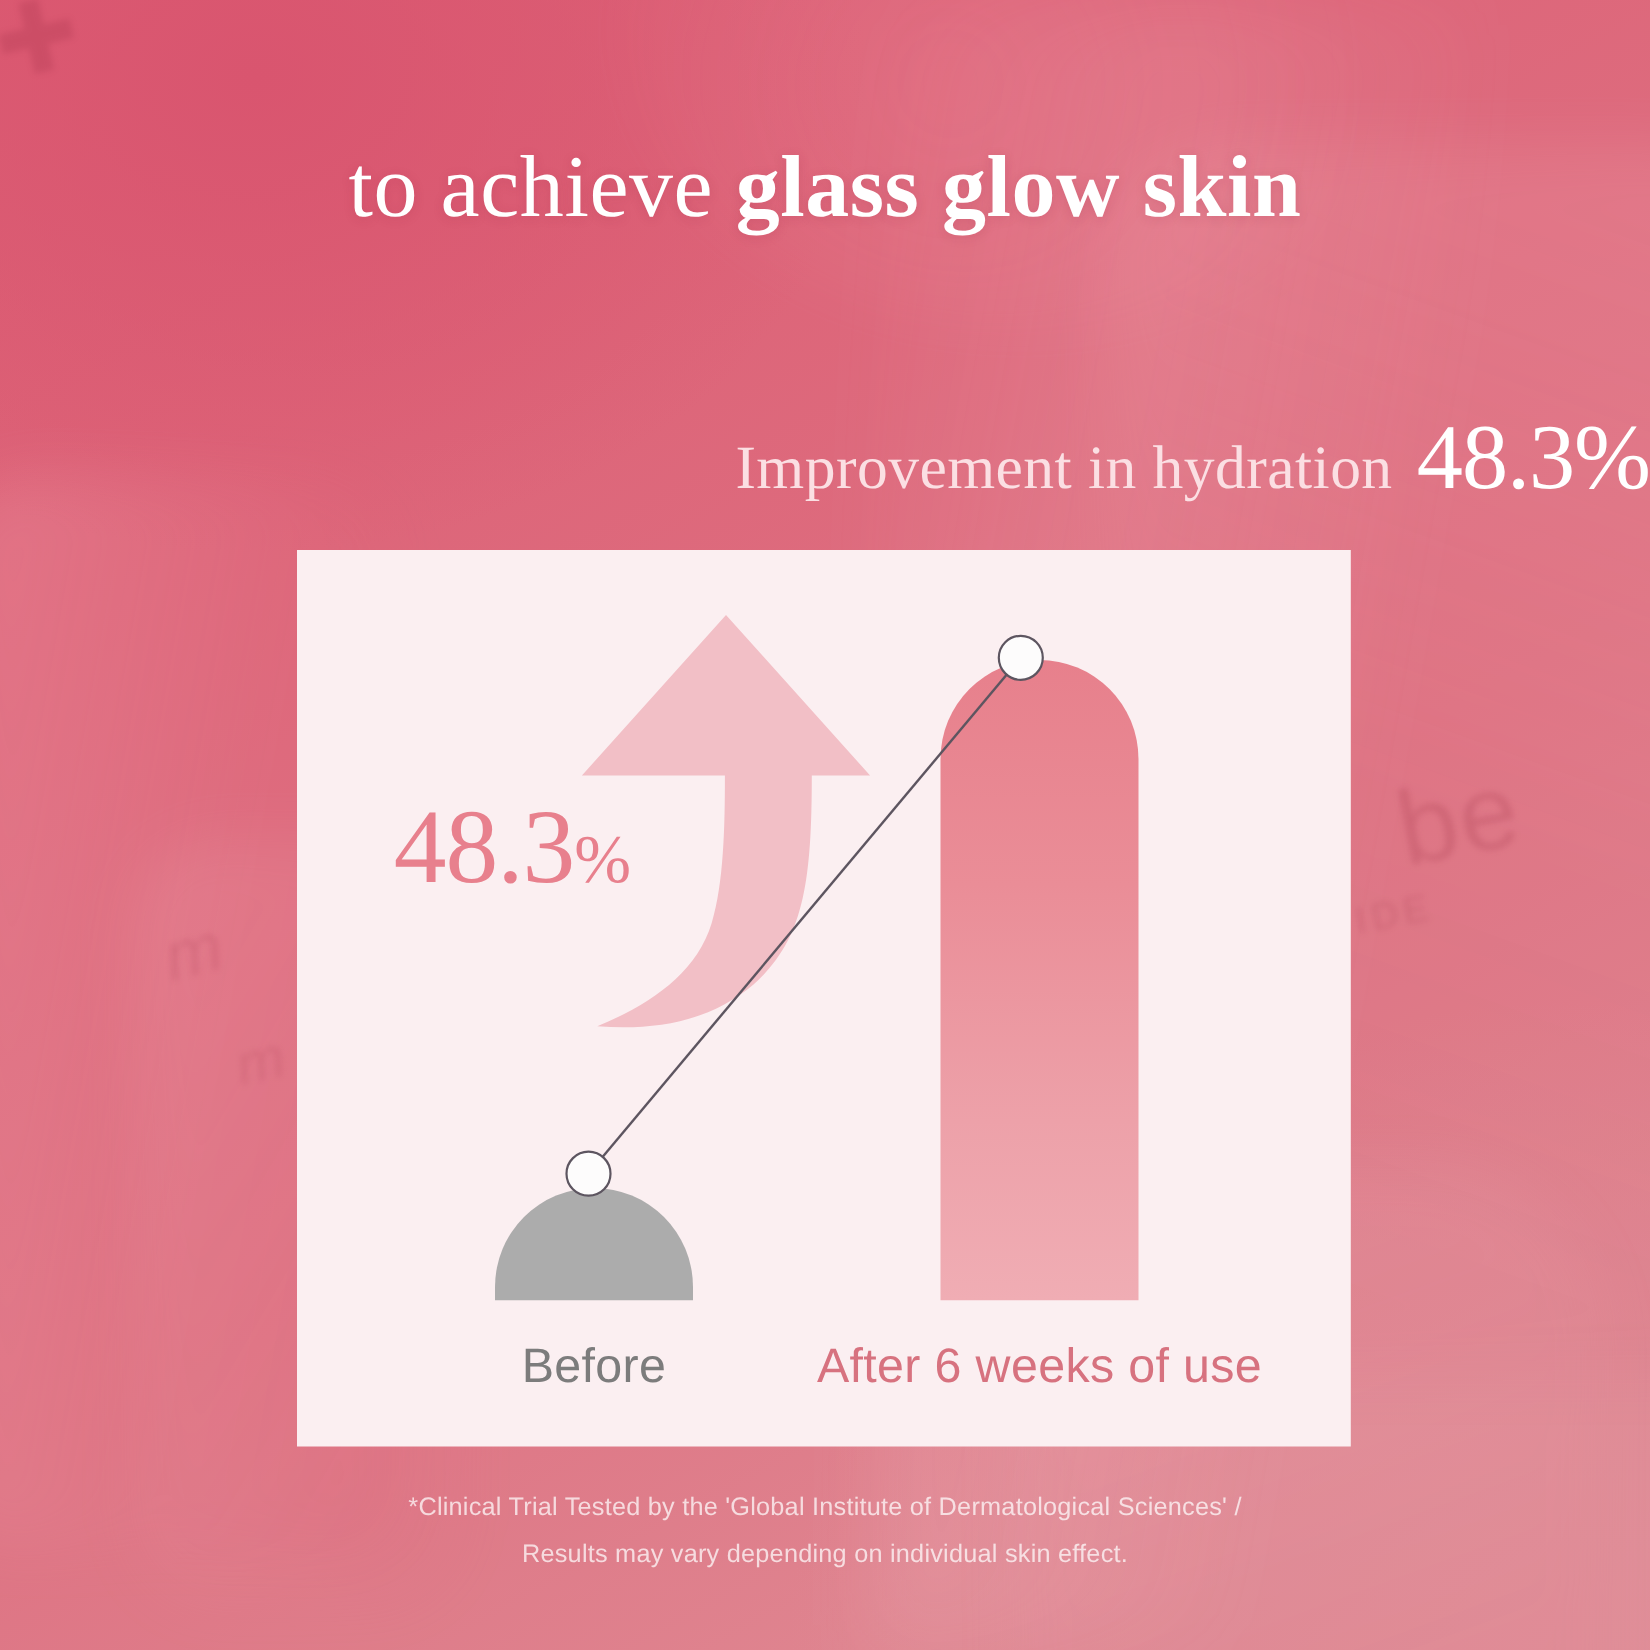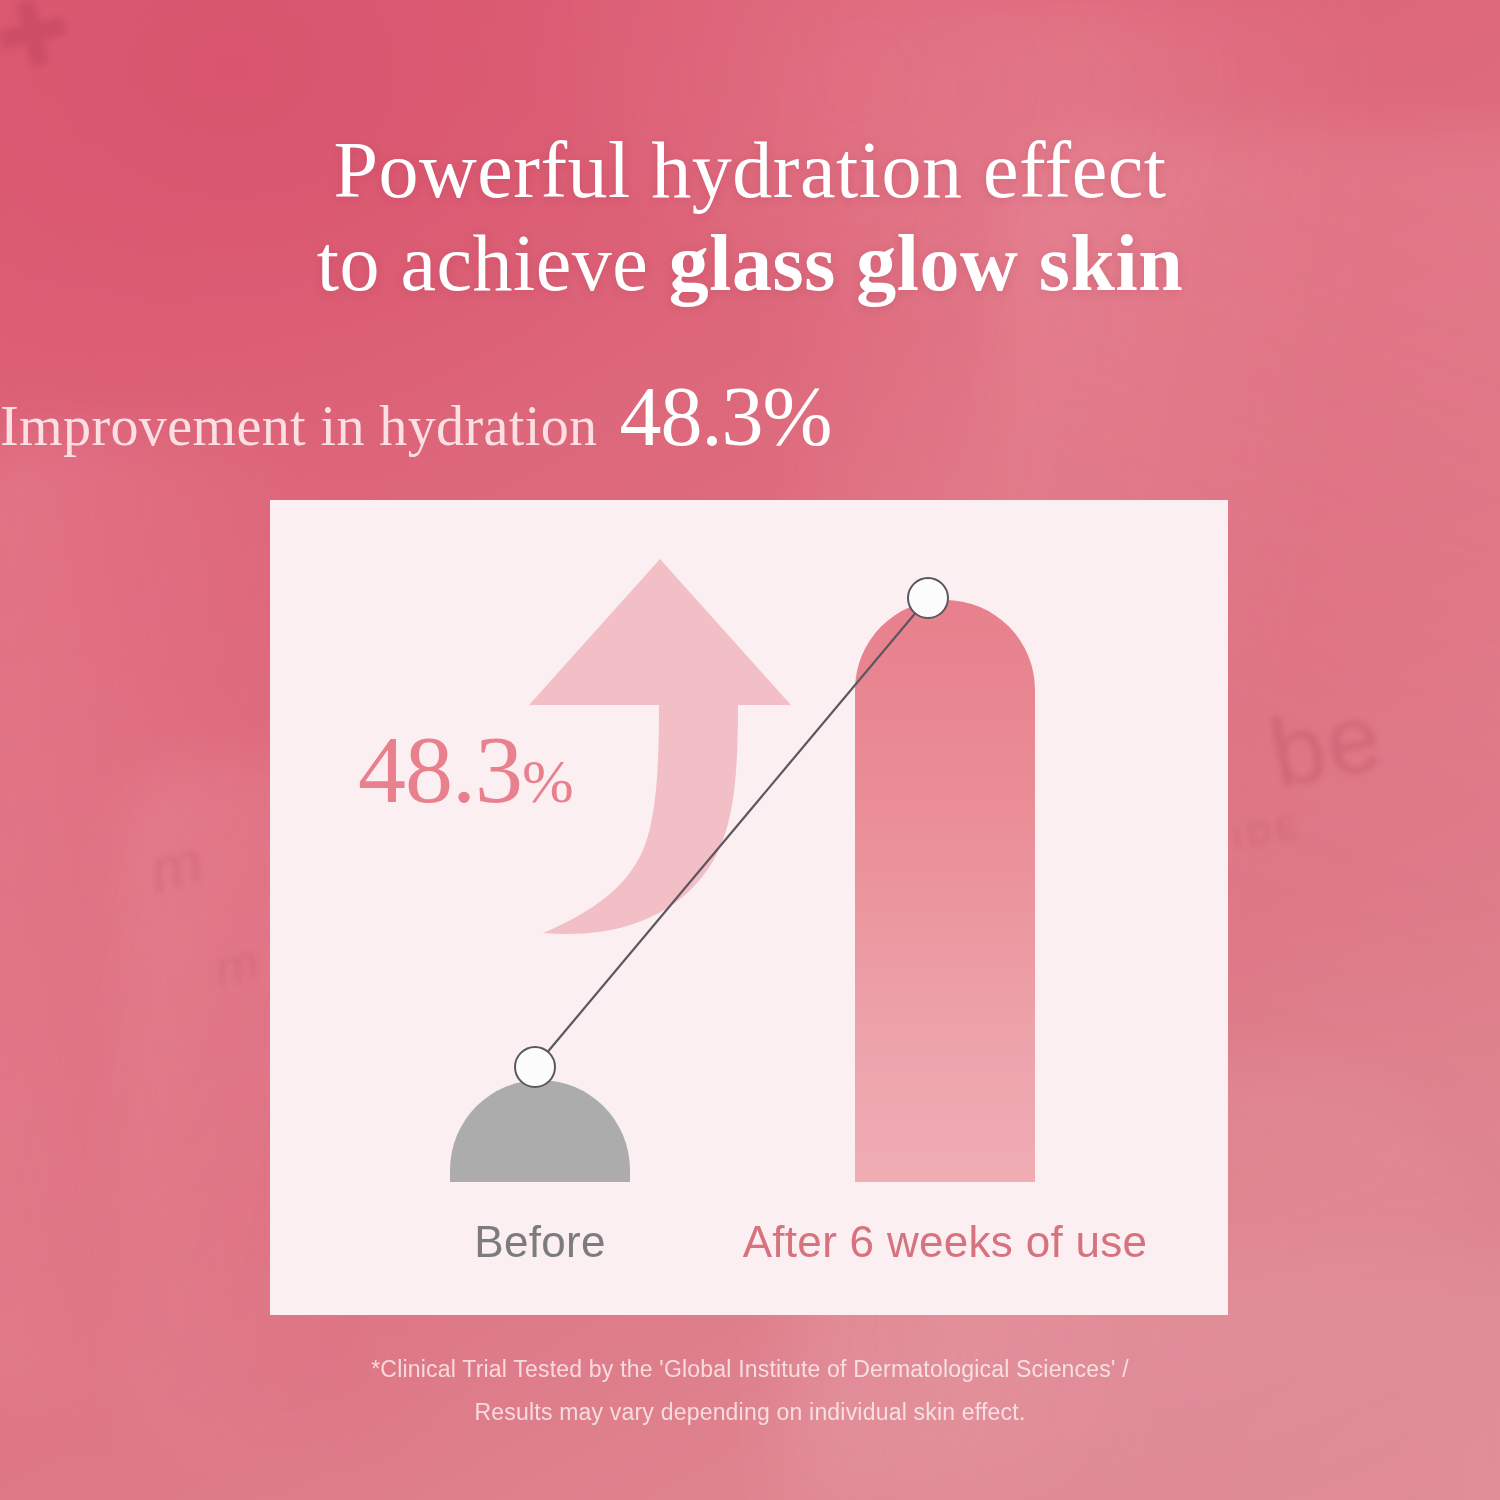--- a/index.html
+++ b/index.html
@@ -142,21 +142,21 @@
     letter-spacing: .5px;
     text-shadow: 0 2px 10px rgba(150,35,60,.18);
   }
   .headline .ln { display: block; }
   .headline .bold { font-weight: 700; }
 
   .subline {
     position: absolute;
     left: 0; right: 0;
     top: 368px;
-    text-align: left;
+    text-align: right;
     font-family: "Liberation Serif", serif;
     white-space: nowrap;
   }
   .subline .sub-label {
     color: #fbdfe3;
     font-size: 56px;
     letter-spacing: .4px;
     vertical-align: baseline;
   }
   .subline .sub-value {
@@ -295,21 +295,20 @@
     <div class="ghost-plus">
       <span class="gv"></span>
         <span class="gh"></span>
     </div>
     <div class="ghost-text ghost-ide">IDE</div>
     <div class="ghost-text ghost-script">m</div>
     <div class="ghost-text ghost-script2">m</div>
   </div>
 
   <div class="headline">
-    <span class="ln">Powerful hydration effect</span>
     <span class="ln"><span>to achieve </span><span class="bold">glass glow skin</span></span>
   </div>
 
   <div class="subline">
     <span class="sub-label">Improvement in hydration</span><span class="sub-value">48.3%</span>
   </div>
 
   <div class="panel">
     <div class="panel-inner">
 

